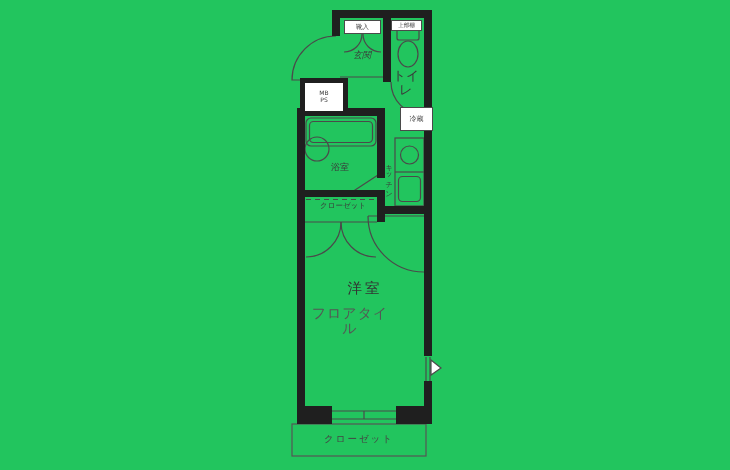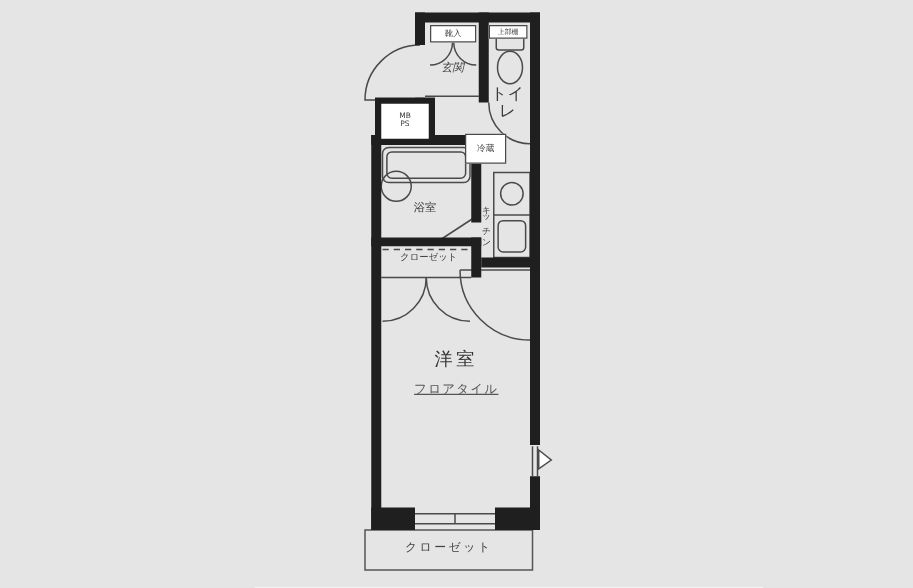--- a/index.html
+++ b/index.html
@@ -1,17 +1,17 @@
 <!DOCTYPE html>
 <html><head>
 <meta charset="utf-8">
 <style>
   html,body{margin:0;padding:0;background:#ffffff;}
   #canvas{
-    position:relative;width:730px;height:470px;background:#e5e5e5;overflow:hidden;
+    position:relative;width:730px;height:470px;background:#22c55e;overflow:hidden;
     font-family:"DejaVu Sans","Liberation Sans",sans-serif;
   }
   .wall{position:absolute;background:#1f1f1f;}
   svg.fixtures{position:absolute;left:0;top:0;}
   .lbl{position:absolute;color:#3a3a3a;line-height:1.1;text-align:center;}
   .tinybox{
     position:absolute;border:1px solid #4a4a4a;background:#fff;
     display:flex;align-items:center;justify-content:center;color:#3a3a3a;
     box-sizing:border-box;
   }
@@ -112,26 +112,26 @@
     <span>MB</span>
     <span>PS</span>
   </div>
 
   <div class="tinybox" style="left:344px;top:20px;width:37px;height:14px;font-size:6.5px;">
     <span>靴入</span>
   </div>
   <div class="tinybox" style="left:391px;top:20px;width:31px;height:11px;font-size:5.5px;">
     <span>上部棚</span>
   </div>
-  <div class="tinybox" style="left:372px;top:107px;width:33px;height:24px;font-size:7px;">
+  <div class="tinybox" style="left:400px;top:107px;width:33px;height:24px;font-size:7px;">
     <span>冷蔵</span>
   </div>
 
   <div class="lbl" style="left:340px;top:51px;width:44px;font-size:9px;font-style:italic;">玄関</div>
   <div class="lbl" style="left:390px;top:69px;width:32px;font-size:13px;">トイレ</div>
   <div class="lbl" style="left:316px;top:163px;width:48px;font-size:9px;">浴室</div>
   <div class="lbl" style="left:305px;top:202px;width:76px;font-size:7.5px;">クローゼット</div>
   <div class="lbl vtext" style="left:384px;top:148px;height:58px;font-size:7px;">キッチン</div>
   <div class="lbl" style="left:325px;top:282px;width:80px;font-size:14.5px;letter-spacing:3px;color:#333333;font-family:Liberation Mono, monospace;">洋室</div>
-  <div class="lbl" style="left:325px;top:306px;width:80px;font-size:10px;letter-spacing:1px;color:#555555;text-decoration:underline;">フロアタイル</div>
+  <div class="lbl" style="left:310px;top:306px;width:80px;font-size:14px;letter-spacing:1px;color:#555555;">フロアタイル</div>
   <div class="lbl" style="left:309px;top:434px;width:100px;font-size:9.5px;letter-spacing:2px;color:#444444;">クローゼット</div>
 
 </div>
 
 </body></html>

